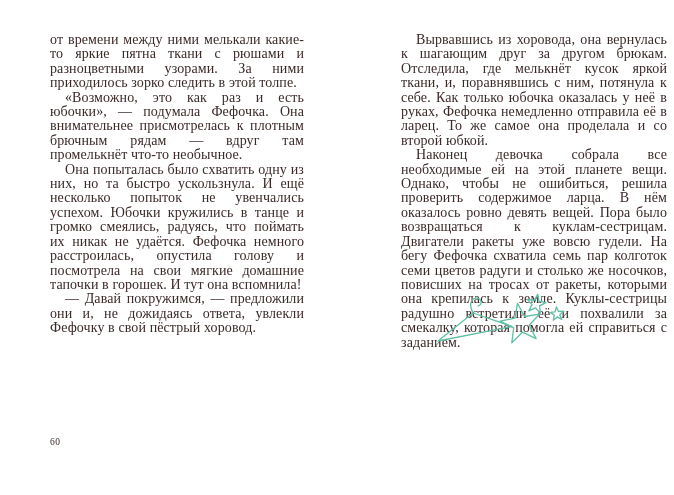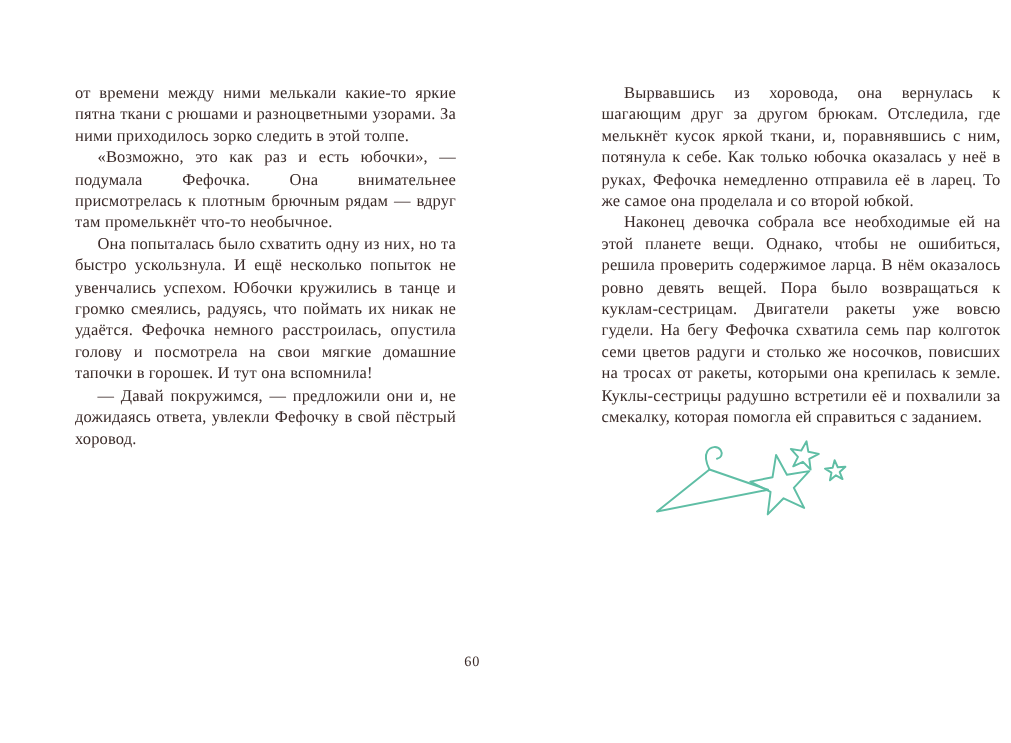--- a/index.html
+++ b/index.html
@@ -10,42 +10,42 @@
       position: relative;
       width: 674px;
       height: 495px;
       background: var(--bg, #ffffff);
       font-family: "Liberation Serif", "DejaVu Serif", serif;
       color: var(--ink, #3a2a28);
       overflow: hidden;
     }
     .text-block {
       position: absolute;
-      top: 55px;
-      font-size: 11px;
+      top: 33px;
+      font-size: 14px;
       line-height: 14.4px;
       text-align: justify;
       letter-spacing: 0.1px;
       hyphens: auto;
       -webkit-hyphens: auto;
     }
     .text-block.left  { left: 50px;  width: 254px; }
     .text-block.right { left: 378px; width: 266px; margin-left: 23px; }
     .text-block p {
       margin: 0;
       padding: 0;
       text-indent: 15px;
     }
     .text-block p.no-indent { text-indent: 0; }
     .page-number {
       position: absolute;
       left: 50px;
       top: 437px;
       width: 270px;
-      text-align: right;
+      text-align: left;
       font-size: 9.5px;
       letter-spacing: 0.5px;
     }
     .illustration {
       position: absolute;
       left: 415px;
       top: 288px;
       width: 165px;
       height: 75px;
     }

